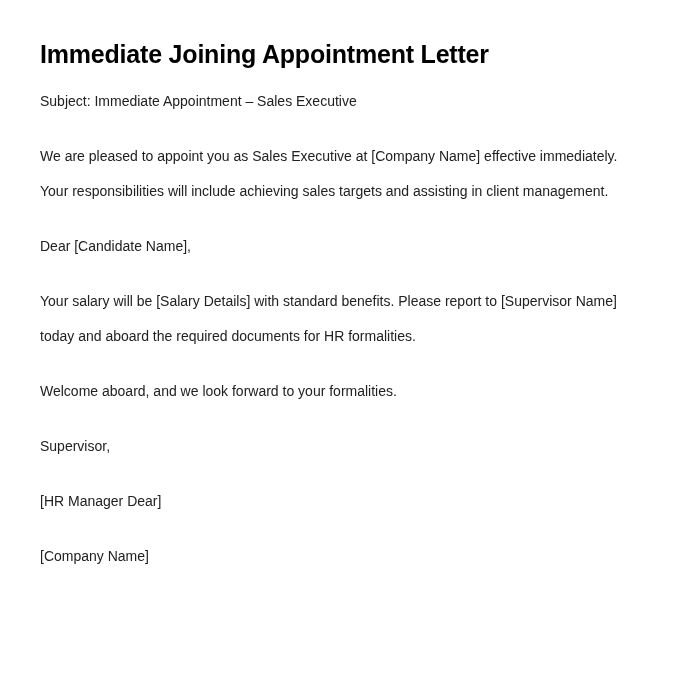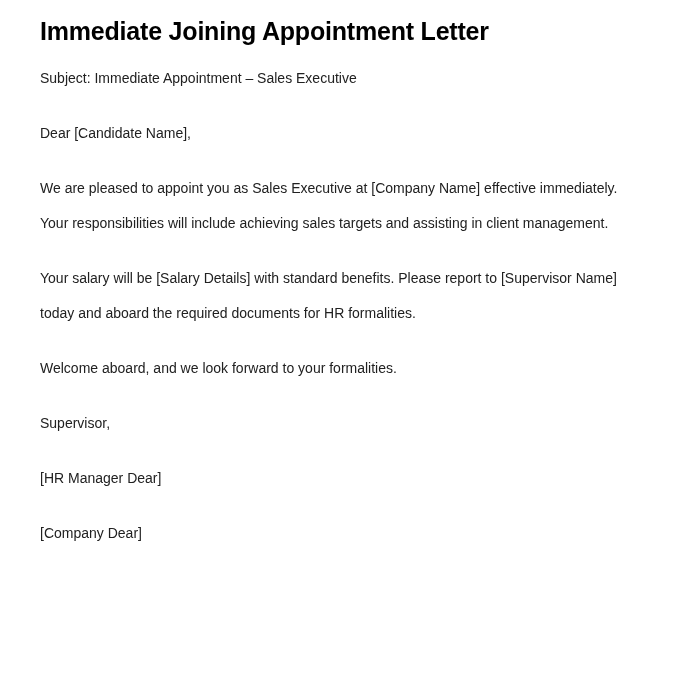--- a/index.html
+++ b/index.html
@@ -9,21 +9,21 @@
   }
   body {
     width: 700px;
     height: 676px;
     overflow: hidden;
     font-family: "Liberation Sans", "DejaVu Sans", sans-serif;
   }
   .letter {
     box-sizing: border-box;
     width: 700px;
-    padding: 16px 60px 0 40px;
+    padding: 39px 60px 0 40px;
   }
   .letter h1 {
     margin: 0 0 15px 0;
     font-size: 25px;
     line-height: 30px;
     font-weight: 700;
     letter-spacing: -0.2px;
     color: #000000;
   }
   .letter p {
@@ -36,26 +36,26 @@
   }
 </style>
 </head>
 <body>
 
 <main class="letter">
   <h1>Immediate Joining Appointment Letter</h1>
 
   <p>Subject: Immediate Appointment – Sales Executive</p>
 
+  <p>We are pleased to appoint you as Sales Executive at [Company Name] effective immediately. Your responsibilities will include achieving sales targets and assisting in client management.</p>
+
   <p>Dear [Candidate Name],</p>
-
-  <p>We are pleased to appoint you as Sales Executive at [Company Name] effective immediately. Your responsibilities will include achieving sales targets and assisting in client management.</p>
 
   <p>Your salary will be [Salary Details] with standard benefits. Please report to [Supervisor Name] today and aboard the required documents for HR formalities.</p>
 
   <p>Welcome aboard, and we look forward to your formalities.</p>
 
   <p>Supervisor,</p>
 
   <p>[HR Manager Dear]</p>
 
-  <p>[Company Dear]</p>
+  <p>[Company Name]</p>
 </main>
 
 </body></html>

